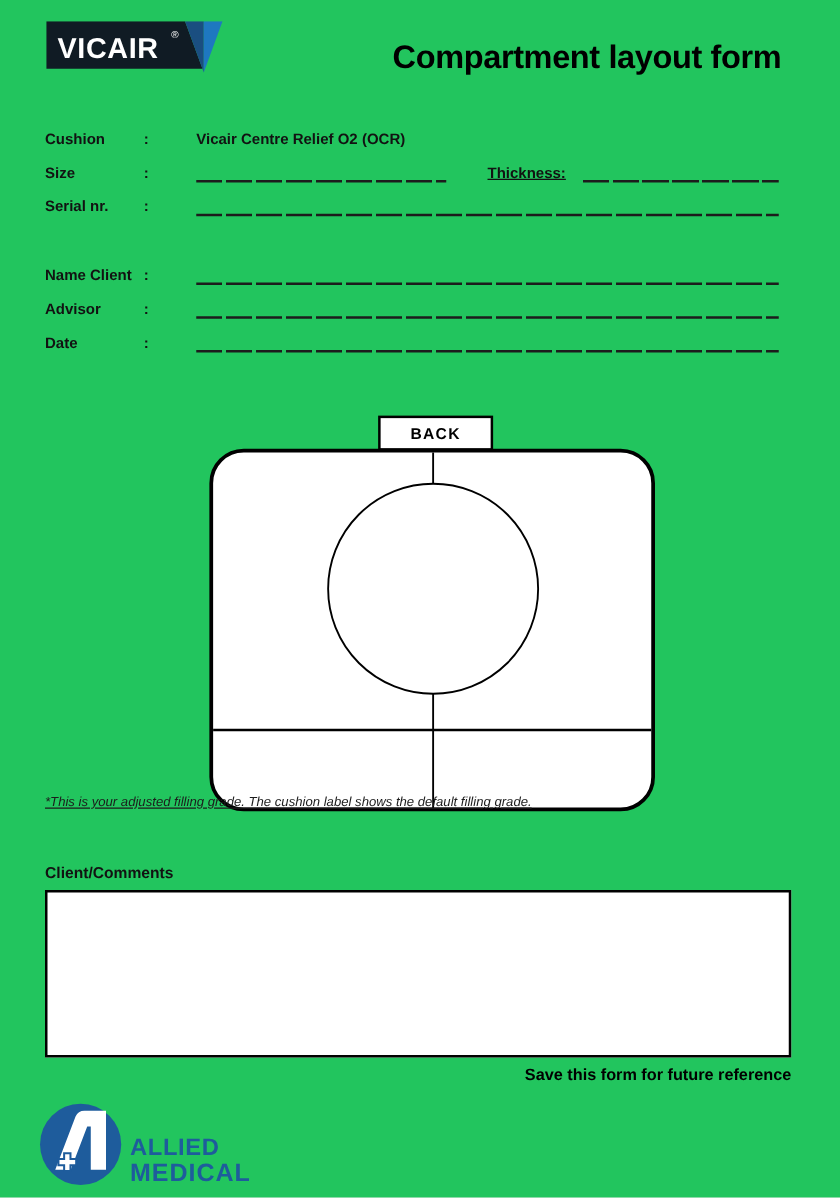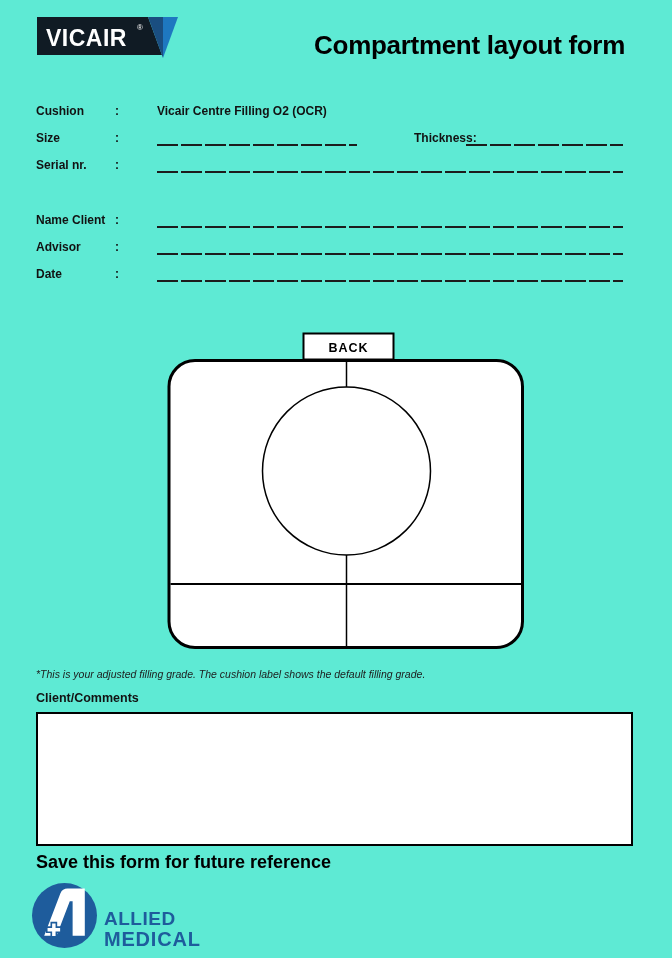--- a/index.html
+++ b/index.html
@@ -1,56 +1,56 @@
 <!DOCTYPE html>
 <html><head>
 <meta charset="utf-8">
 <style>
   html,body{margin:0;padding:0;background:#e8e8e8;}
   #page{
     position:relative;
     width:672px;height:958px;
     margin:0 auto;
-    background:#5eead4;
+    background:#22c55e;
     font-family:"Liberation Sans",sans-serif;
     color:#121212;
     overflow:hidden;
   }
   
   .vicair-logo{position:absolute;left:37px;top:17px;width:152px;height:44px;}
   .page-title{
     position:absolute;top:30px;right:47px;
     font-size:26px;font-weight:700;color:#000;
     letter-spacing:-0.3px;white-space:nowrap;
   }
   
   .frow{position:absolute;left:36px;width:597px;height:16px;font-size:12px;}
   .frow .lbl{position:absolute;left:0;top:0;font-weight:700;white-space:nowrap;text-align:right;}
   .frow .colon{position:absolute;left:79px;top:0;font-weight:700;}
   .frow .val{position:absolute;left:121px;top:0;font-weight:700;white-space:nowrap;}
-  .frow .lbl2{position:absolute;left:378px;top:0;font-weight:700;white-space:nowrap;}
+  .frow .lbl2{position:absolute;left:354px;top:0;font-weight:700;white-space:nowrap;text-decoration:underline;}
   .fill-line{
     position:absolute;top:13px;height:2px;
     background:repeating-linear-gradient(90deg,#1c1c1c 0 21px,transparent 21px 24px);
   }
   .line-size{left:121px;width:200px;}
   .line-thickness{left:430px;width:157px;}
   .line-long{left:121px;width:466px;}
   
   .section-heading{position:absolute;left:36px;font-size:12.5px;font-weight:700;}
   .diagram{position:absolute;left:160px;top:332px;width:380px;height:320px;}
   .footnote{
-    position:absolute;left:36px;top:668px;
-    font-size:10.5px;font-style:italic;color:#1c1c1c;white-space:nowrap;
+    position:absolute;left:36px;top:636px;
+    font-size:10.5px;font-style:italic;color:#1c1c1c;white-space:nowrap;text-decoration:underline;
   }
   .notes-heading{position:absolute;left:36px;top:691px;font-size:12.5px;font-weight:700;}
   .notes-box{position:absolute;left:36px;top:712px;width:593px;height:130px;border:2px solid #000;background:#fff;}
   .save-text{
     position:absolute;left:36px;top:852px;width:597px;
-    text-align:left;font-size:18px;font-weight:700;color:#000;
+    text-align:right;font-size:13px;font-weight:700;color:#000;
   }
   
   .allied-logo{position:absolute;left:31px;top:881px;display:flex;align-items:center;}
   .allied-emblem{width:67px;height:67px;display:block;}
   .allied-text{margin-left:6px;line-height:1;margin-top:28px;}
   .allied-line1{font-size:19px;font-weight:700;letter-spacing:0.5px;color:#1E5C9C;}
   .allied-line2{font-size:20px;font-weight:700;letter-spacing:0.8px;color:#1E5C9C;margin-top:1px;}
   svg text{font-family:"Liberation Sans",sans-serif;}
 </style>
 </head>
@@ -64,21 +64,21 @@
     <polygon points="126,0 141,0 126,41" fill="#1E78C0"></polygon>
     <text x="9" y="29" font-size="23" font-weight="700" fill="#ffffff" letter-spacing="0.5">VICAIR</text>
     <text x="100" y="13" font-size="8" font-weight="400" fill="#ffffff">®</text>
   </svg>
 
   <div class="page-title">Compartment layout form</div>
 
   <div class="frow" style="top:104px">
     <span class="lbl">Cushion</span>
     <span class="colon">:</span>
-    <span class="val">Vicair Centre Filling O2 (OCR)</span>
+    <span class="val">Vicair Centre Relief O2 (OCR)</span>
   </div>
 
   <div class="frow" style="top:131px">
     <span class="lbl">Size</span>
     <span class="colon">:</span>
     <span class="fill-line line-size"></span>
     <span class="lbl2">Thickness:</span>
     <span class="fill-line line-thickness"></span>
   </div>
 

